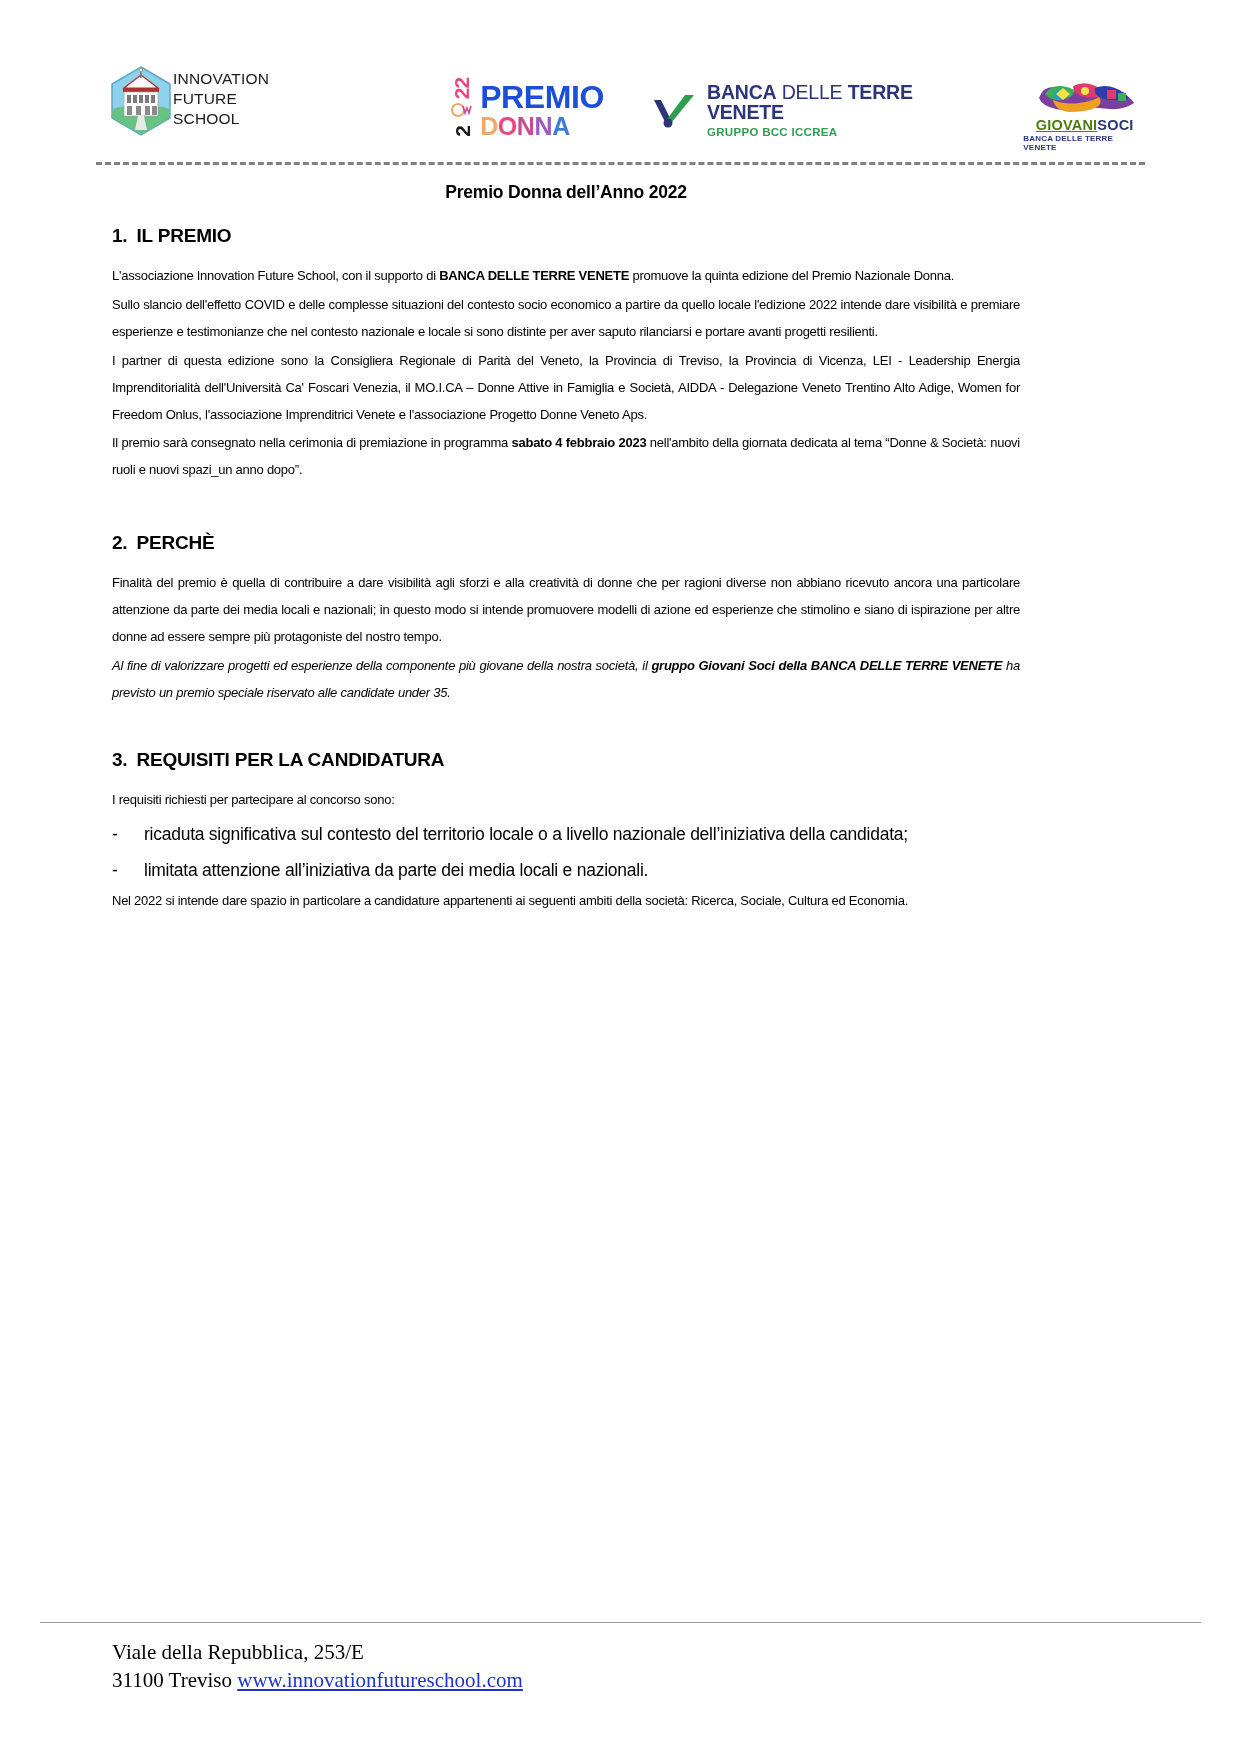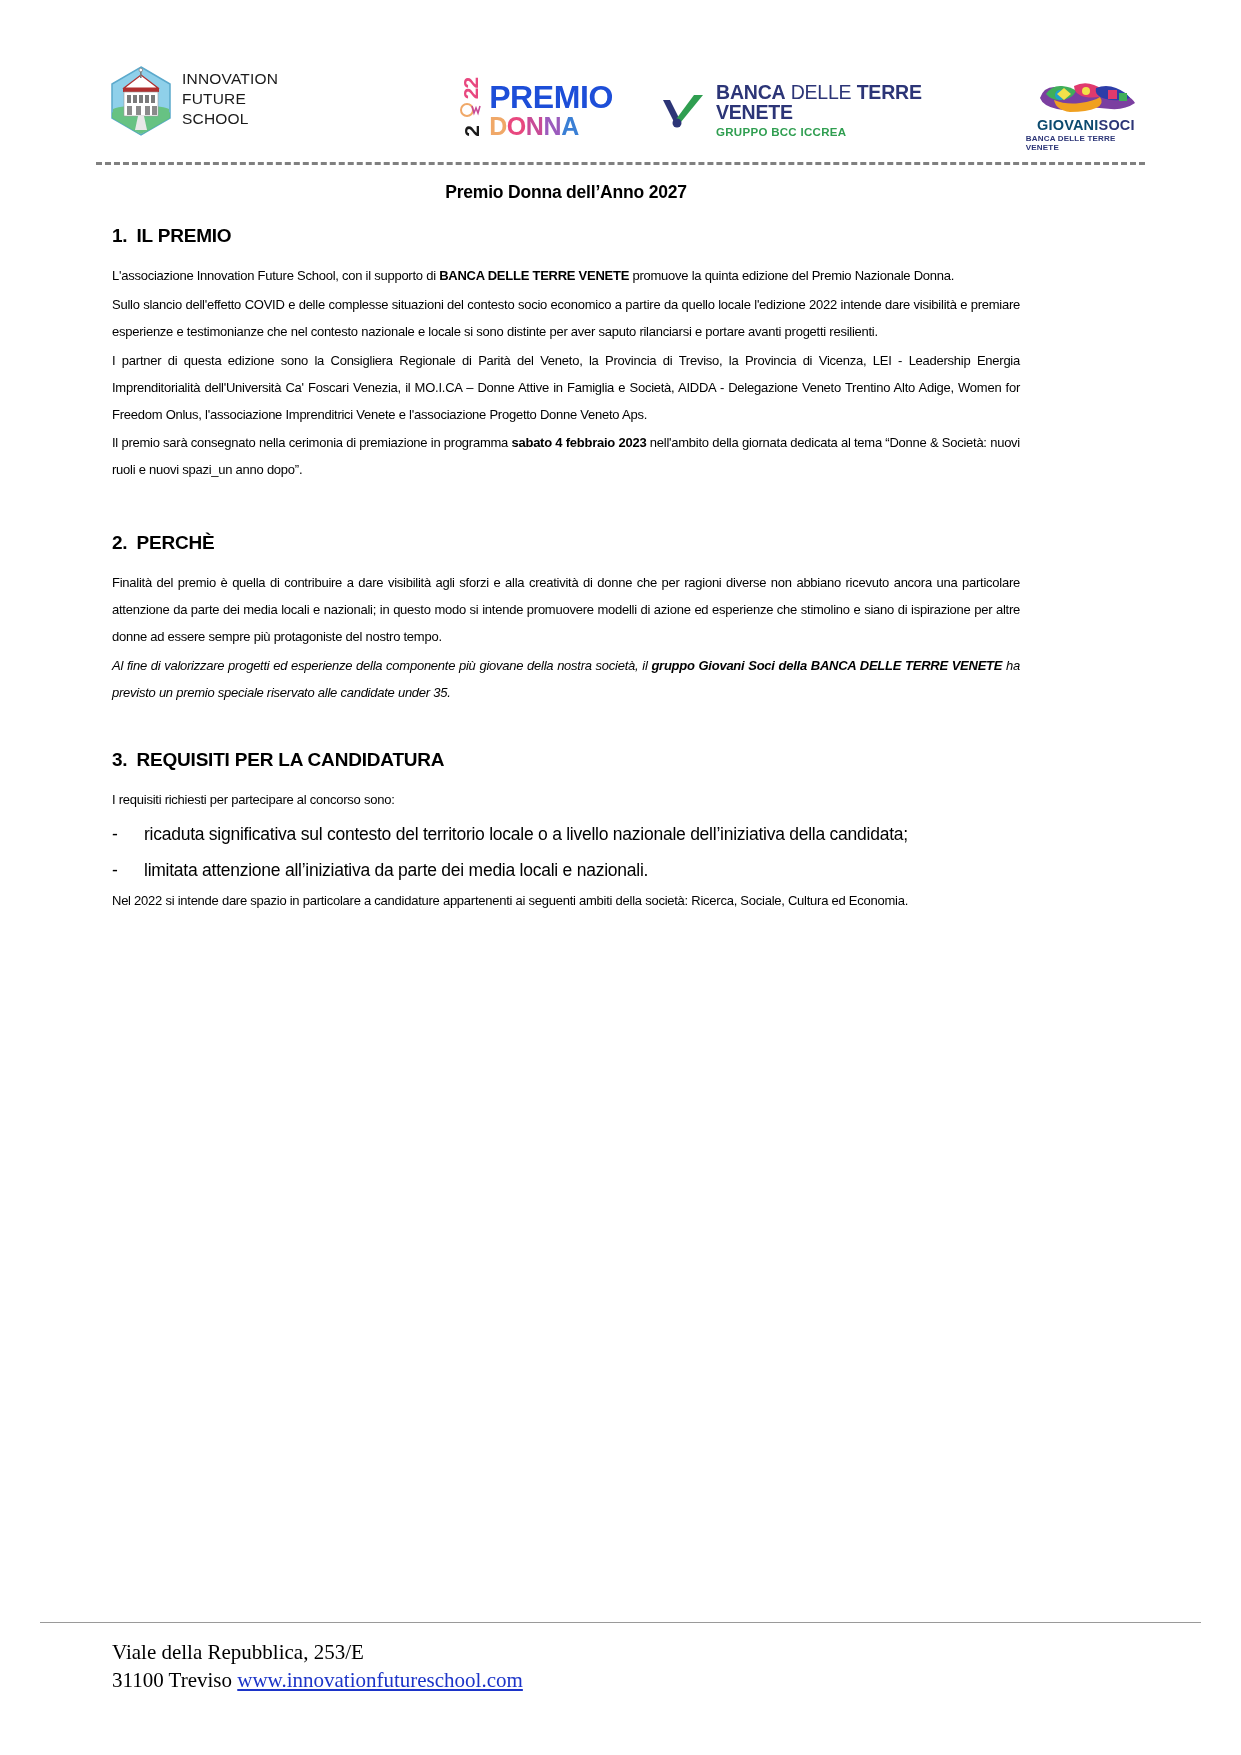--- a/index.html
+++ b/index.html
@@ -27,21 +27,21 @@
     top: 60px;
     left: 95px;
     right: 95px;
     height: 95px;
     display: flex;
     align-items: flex-start;
   }
   .logo-ifs {
     display: flex;
     align-items: flex-start;
-    gap: 10px;
+    gap: 1px;
     margin-left: 15px;
     margin-top: 6px;
     justify-content: flex-end;
   }
   .hexmark {
     position: relative;
     width: 62px;
     height: 70px;
   }
   .hexmark svg { display: block; }
@@ -137,21 +137,21 @@
     margin-top: 14px;
   }
   .gs-art { width: 104px; height: 42px; }
   .gs-name {
     font-size: 14.5px;
     font-weight: bold;
     letter-spacing: 0.2px;
     margin-top: 1px;
     font-family: "Liberation Sans", sans-serif;
   }
-  .gs-name .g1 { color: #0c4a6e; }
+  .gs-name .g1 { color: #4d7c0f; text-decoration: underline; }
   .gs-name .g2 { color: #2c3577; }
   .gs-sub {
     font-size: 8px;
     font-weight: bold;
     color: #2c3577;
     letter-spacing: 0.2px;
     margin-top: 1px;
     font-family: "Liberation Sans", sans-serif;
   }
 
@@ -329,21 +329,21 @@
       </div>
       <div class="gs-name"><span class="g1">GIOVANI</span><span class="g2">SOCI</span></div>
       <div class="gs-sub">BANCA DELLE TERRE VENETE</div>
     </div>
   </div>
 
   <div class="dashed-rule"></div>
 
   <div class="content">
 
-    <div class="doc-title">Premio Donna dell’Anno 2027</div>
+    <div class="doc-title">Premio Donna dell’Anno 2022</div>
 
     <div class="sec-head"><span class="num">1.</span><span>IL PREMIO</span></div>
 
     <p class="para"><span>L'associazione Innovation Future School, con il supporto di </span><b class="strong">BANCA DELLE TERRE VENETE</b><span> promuove la quinta edizione del Premio Nazionale Donna.</span></p>
 
     <p class="para">Sullo slancio dell'effetto COVID e delle complesse situazioni del contesto socio economico a partire da quello locale l'edizione 2022 intende dare visibilità e premiare esperienze e testimonianze che nel contesto nazionale e locale si sono distinte per aver saputo rilanciarsi e portare avanti progetti resilienti.</p>
 
     <p class="para">I partner di questa edizione sono la Consigliera Regionale di Parità del Veneto, la Provincia di Treviso, la Provincia di Vicenza, LEI - Leadership Energia Imprenditorialità dell'Università Ca' Foscari Venezia, il MO.I.CA – Donne Attive in Famiglia e Società, AIDDA - Delegazione Veneto Trentino Alto Adige, Women for Freedom Onlus, l'associazione Imprenditrici Venete e l'associazione Progetto Donne Veneto Aps.</p>
 
     <p class="para"><span>Il premio sarà consegnato nella cerimonia di premiazione in programma </span><b class="strong">sabato 4 febbraio 2023</b><span> nell'ambito della giornata dedicata al tema “Donne &amp; Società: nuovi ruoli e nuovi spazi_un anno dopo”.</span></p>

